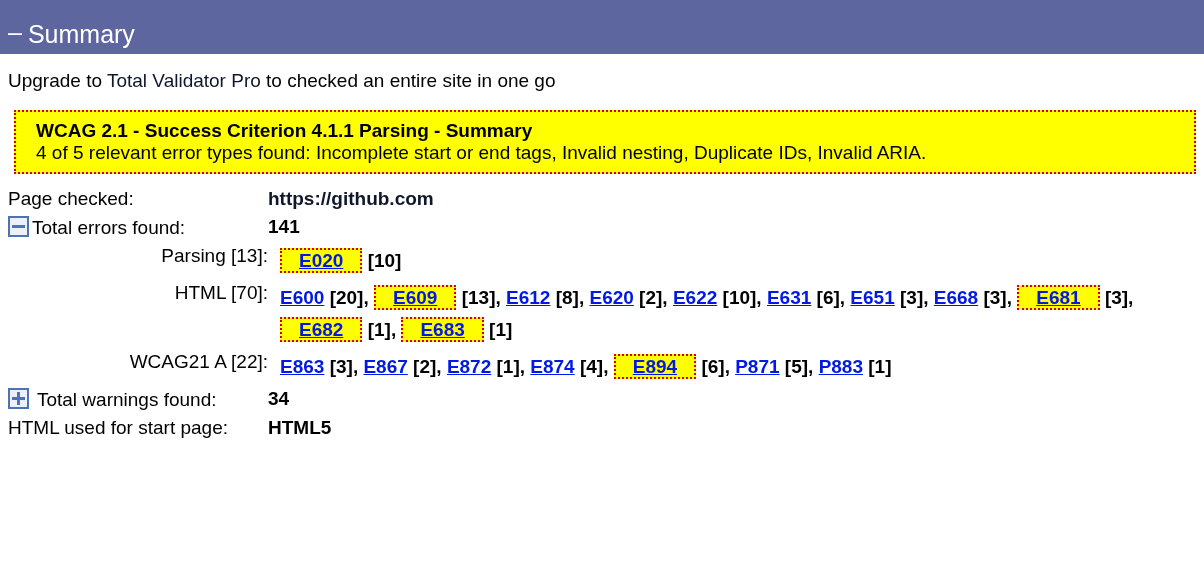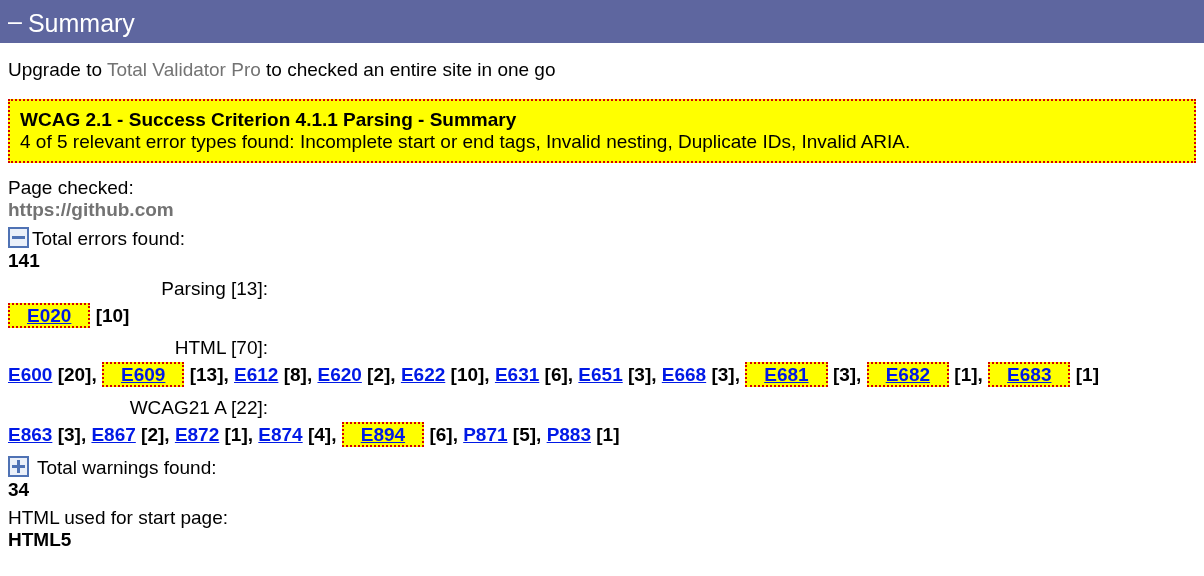--- a/index.html
+++ b/index.html
@@ -7,45 +7,45 @@
     padding: 0 8px;
     font-family: Arial, Helvetica, sans-serif;
     font-size: 19px;
     color: #000;
     background: #fff;
   }
   .summary-bar {
     background: #5E669F;
     color: #fff;
     font-size: 25px;
-    padding: 7px 8px 5px 8px;
+    padding: 18px 8px 5px 8px;
     margin: 0 -8px 16px -8px;
   }
   .summary-bar .dash {
     font-weight: normal;
     display: inline-block;
     vertical-align: 2px;
     margin-right: 6px;
   }
   .upgrade-line {
     margin: 0 0 18px 0;
   }
-  a.link { color: #737373; text-decoration: none; }
+  a.link { color: #0f172a; text-decoration: none; }
   .wcag-box {
     background: #FFFF00;
     border: 2px dotted #D40000;
-    padding: 8px 10px;
+    padding: 8px 20px;
     margin-bottom: 14px;
+    margin-left: 6px;
   }
   .wcag-box .wcag-title { font-weight: bold; }
   .kv-row {
     display: flex;
     align-items: flex-start;
     margin: 6px 0;
-    flex-direction: column;
   }
   .kv-label {
     width: 260px;
     text-align: left;
     flex-shrink: 0;
   }
   .kv-label.right { text-align: right; padding-right: 12px; }
   .kv-value { flex: 1; font-weight: bold; }
   .toggle-box {
     display: inline-block;

